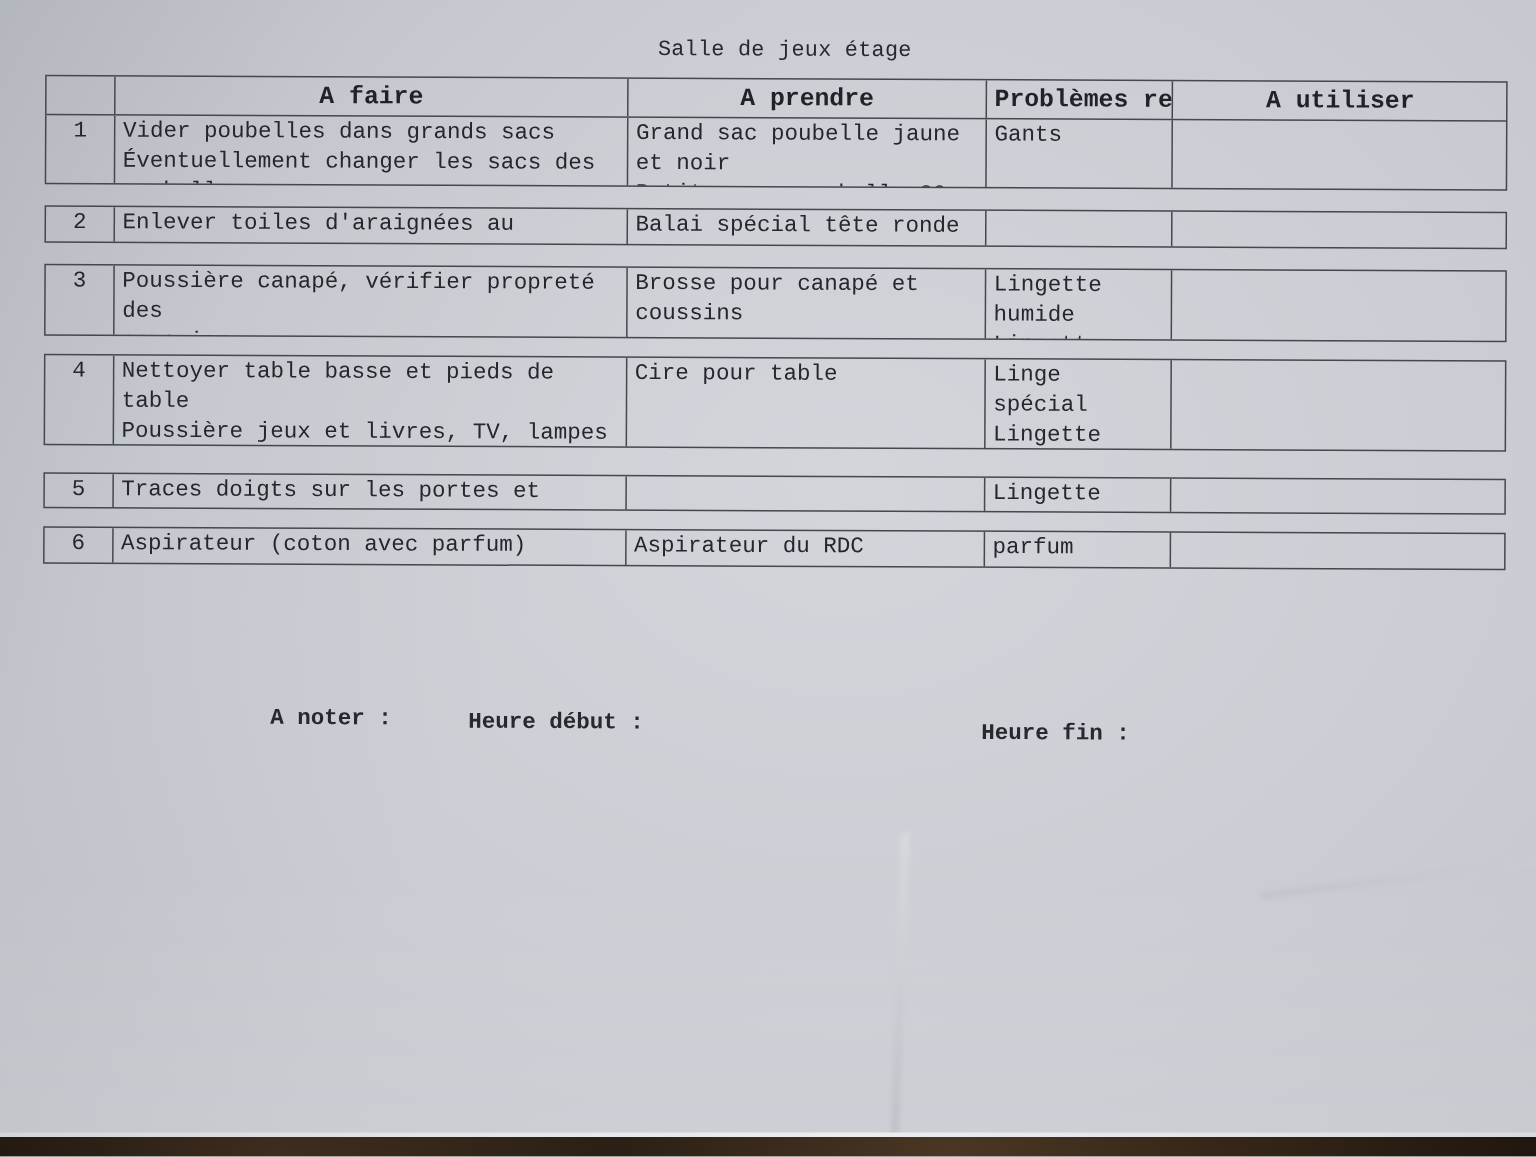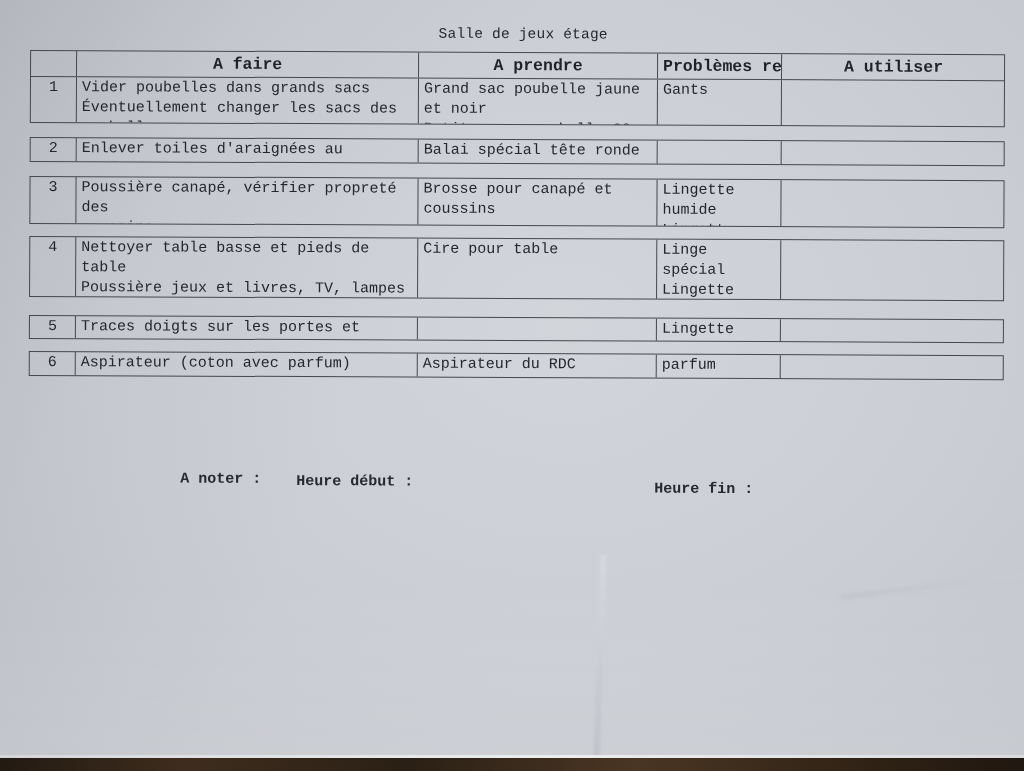--- a/index.html
+++ b/index.html
@@ -58,21 +58,21 @@
   .rh-r1{height:45px;}
   .rh-r2{height:23px;}
   .rh-r3{height:46px;}
   .rh-r4{height:59px;}
   .rh-r5{height:22px;}
   .rh-r6{height:23px;}
   .b2{top:87px;} .b3{top:126px;} .b4{top:186px;} .b5{top:265px;} .b6{top:301px;}
   .footer-labels{position:absolute;top:0;left:0;width:100%;}
   .flabel{position:absolute;font-weight:bold;font-size:15px;color:#26292e;white-space:nowrap;}
   .fl-noter{left:150px;top:472px;margin-left:31px;}
-  .fl-debut{left:297px;top:474px;}
+  .fl-debut{left:313px;top:474px;}
   .fl-fin{left:655px;top:480px;}
   
   .paper-edge{
     position:absolute;left:0;right:0;bottom:13px;height:3px;
     background:linear-gradient(90deg, rgba(255,255,255,0.25), #eceded 55%, rgba(255,255,255,0.3));
   }
   .table-edge{
     position:absolute;left:0;right:0;bottom:0;height:13px;
     background:linear-gradient(90deg,#231a12 0%,#3e2d1e 18%,#2b2015 40%,#4a3624 62%,#352617 80%,#201710 100%);
   }

